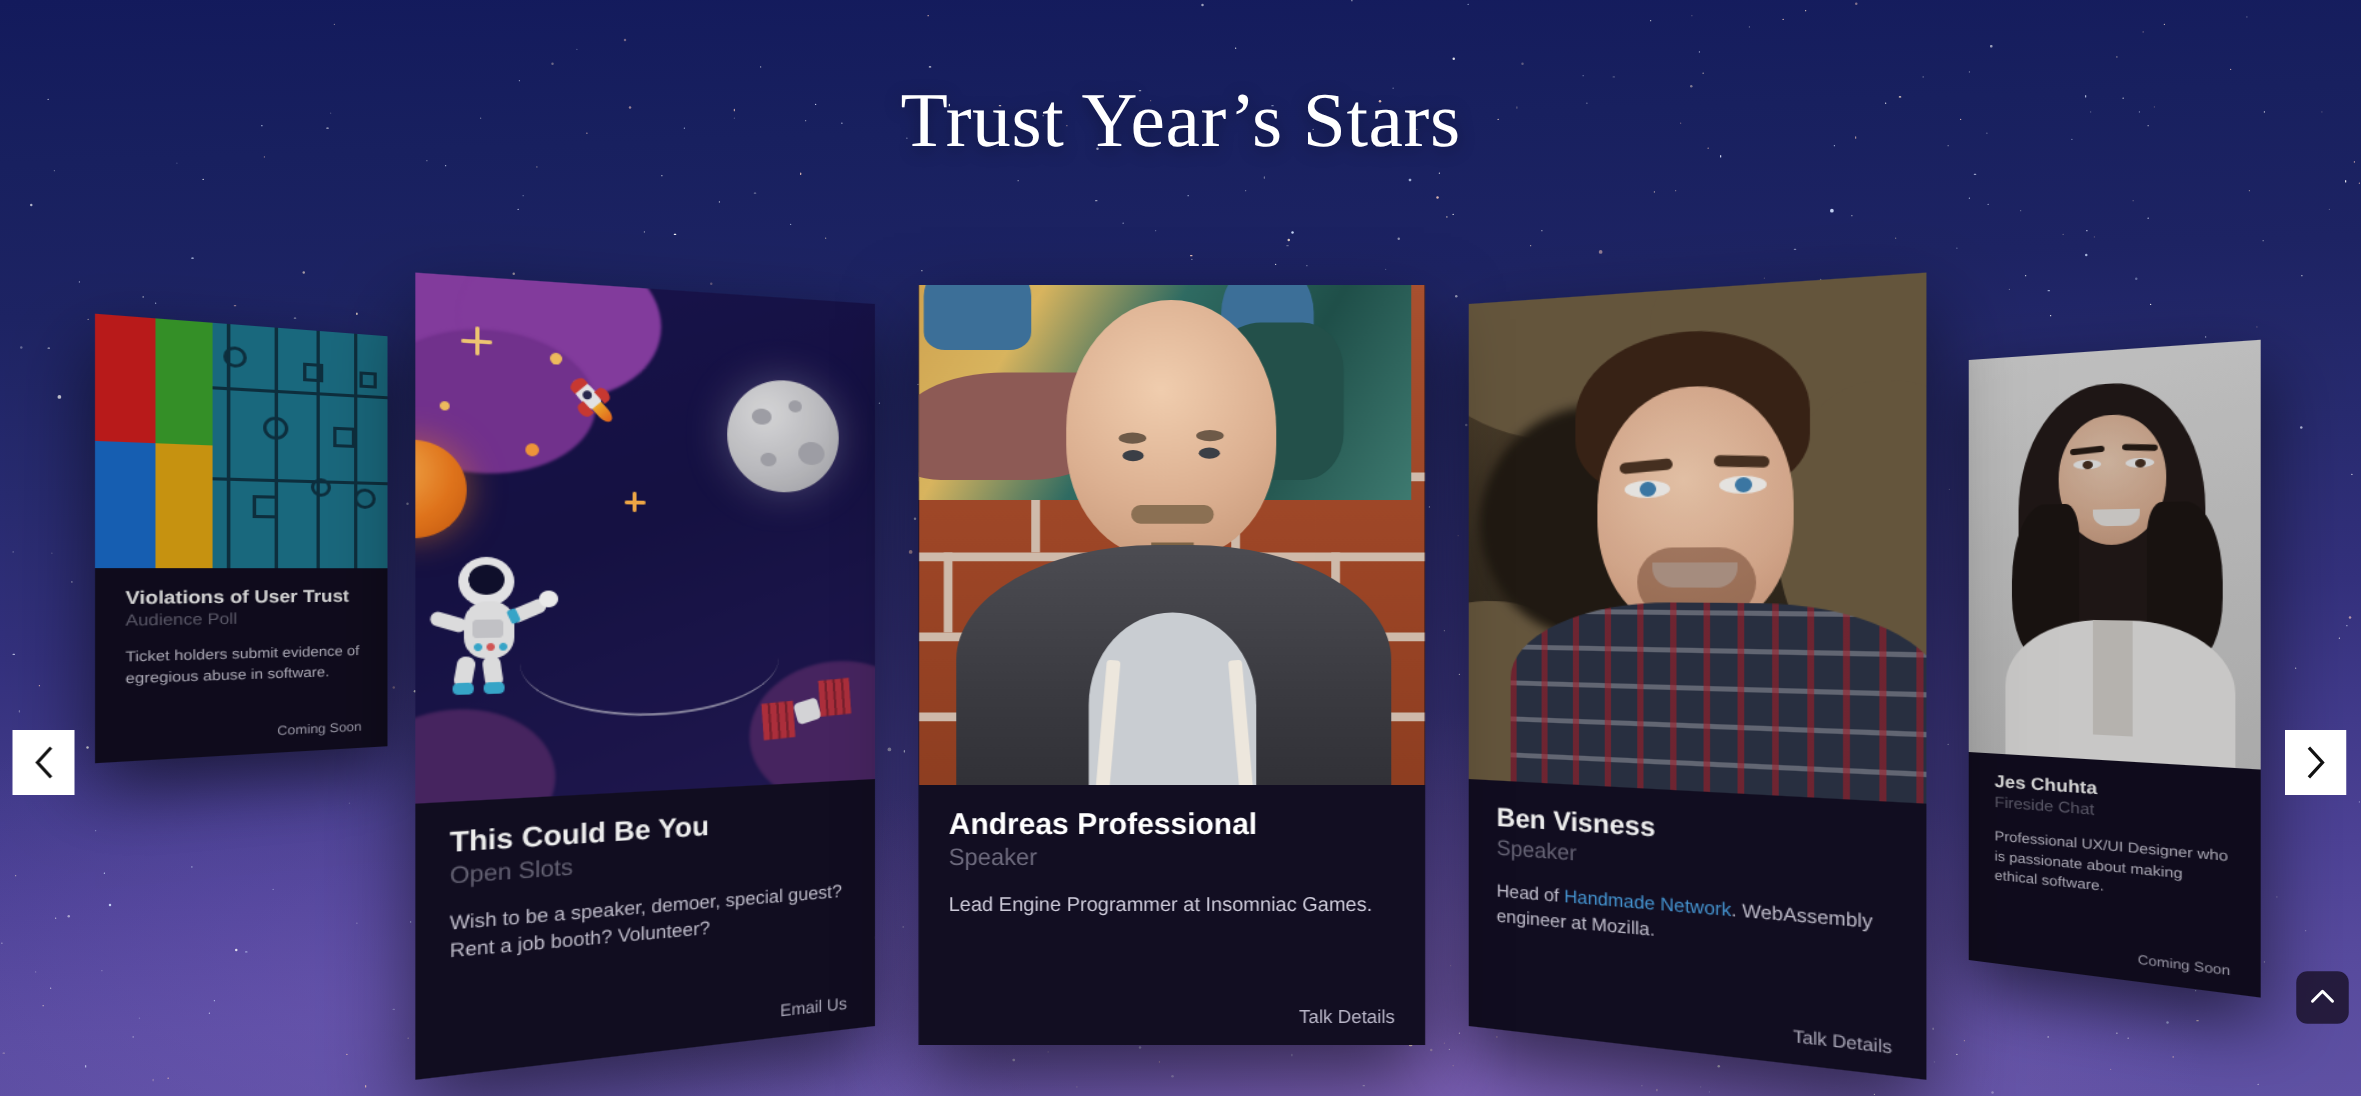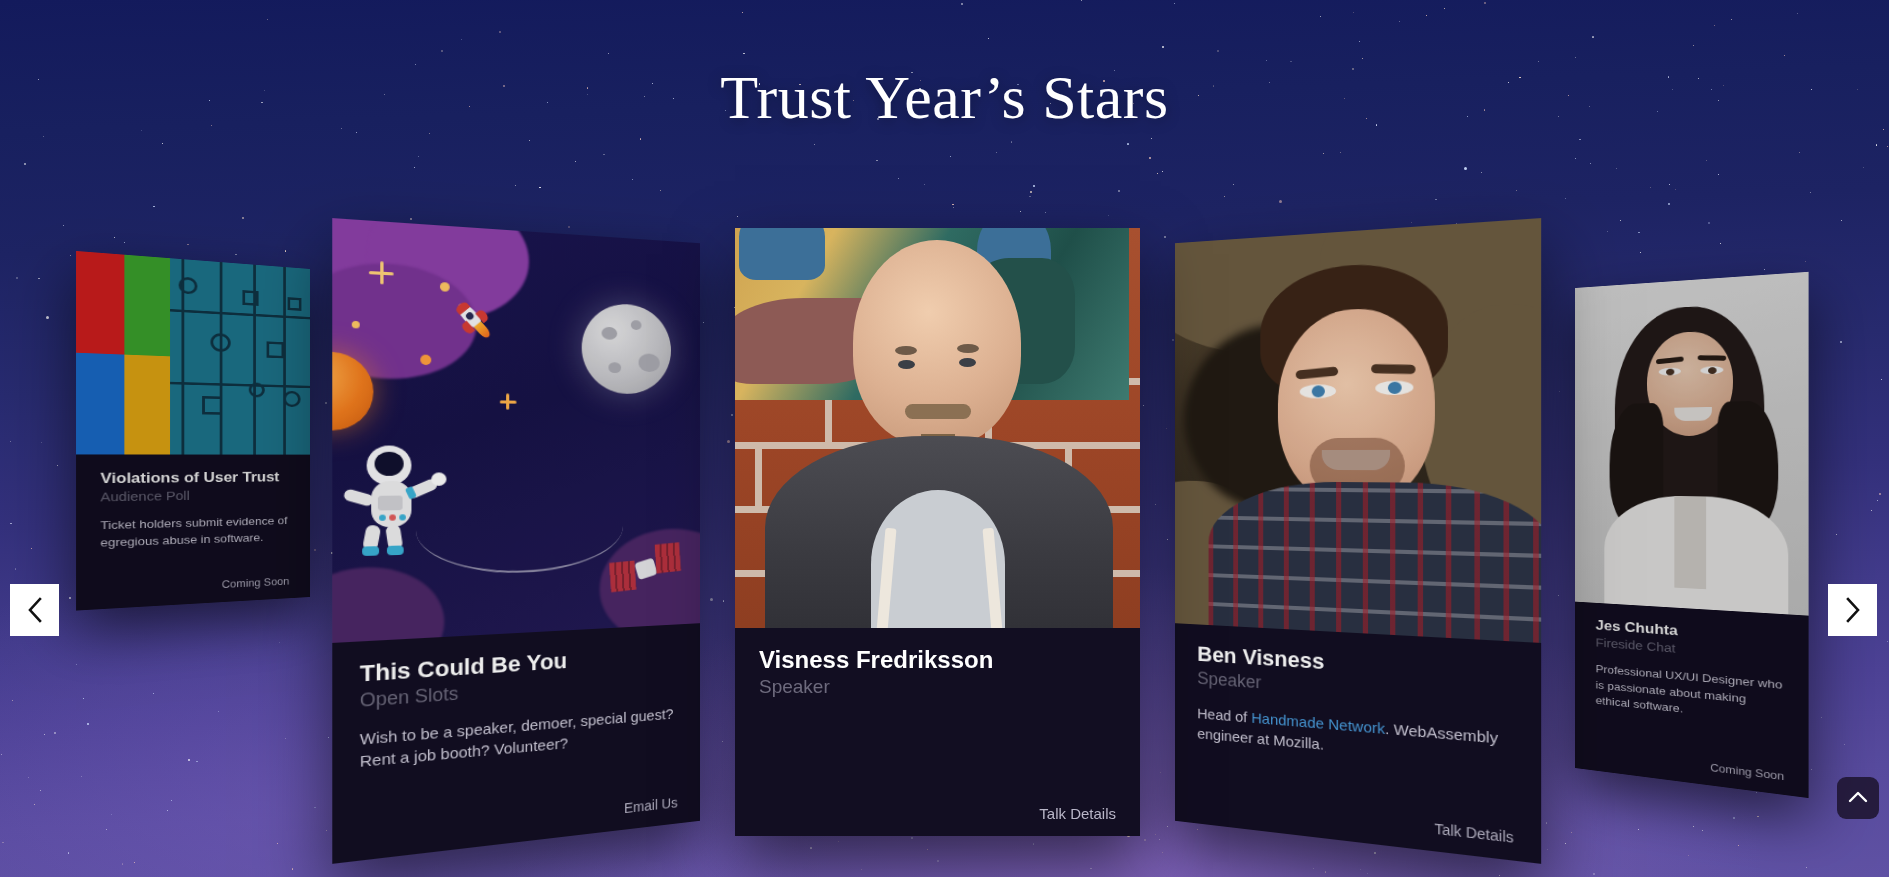--- a/index.html
+++ b/index.html
@@ -1072,22 +1072,23 @@
           <div style="position:absolute;left:224px;top:130px;width:17px;height:9px;background:#3b3f46;border-radius:50%;"></div>
           <div style="position:absolute;left:170px;top:176px;width:66px;height:15px;background:#8b7053;border-radius:8px;"></div>
           <div style="position:absolute;left:186px;top:206px;width:34px;height:22px;background:#7d6345;border-radius:0 0 10px 10px;"></div>
           <div class="hoodie" style="left:30px;top:208px;width:348px;height:200px;"></div>
           <div class="tshirt" style="left:136px;top:262px;width:134px;height:148px;"></div>
           <div class="drawstring" style="left:146px;top:300px;width:11px;height:104px;transform:rotate(5deg);"></div>
           <div class="drawstring" style="left:252px;top:300px;width:11px;height:104px;transform:rotate(-5deg);"></div>
         </div>
       </div>
       <div class="card-body">
-        <div class="card-name">Visness Fredriksson</div>
+        <div class="card-name">Andreas Professional</div>
         <div class="card-role">Speaker</div>
+        <div class="card-desc">Lead Engine Programmer at Insomniac Games.</div>
         <a class="card-cta" href="#">Talk Details</a>
       </div>
     </div>
 
     <div class="card" id="card-3">
       <div class="card-media">
         <div class="art art-ben">
           <div class="rock" style="left:-40px;top:-30px;width:250px;height:150px;"></div>
           <div class="rock" style="left:150px;top:-50px;width:280px;height:180px;"></div>
           <div class="rock" style="left:246px;top:80px;width:170px;height:250px;"></div>

